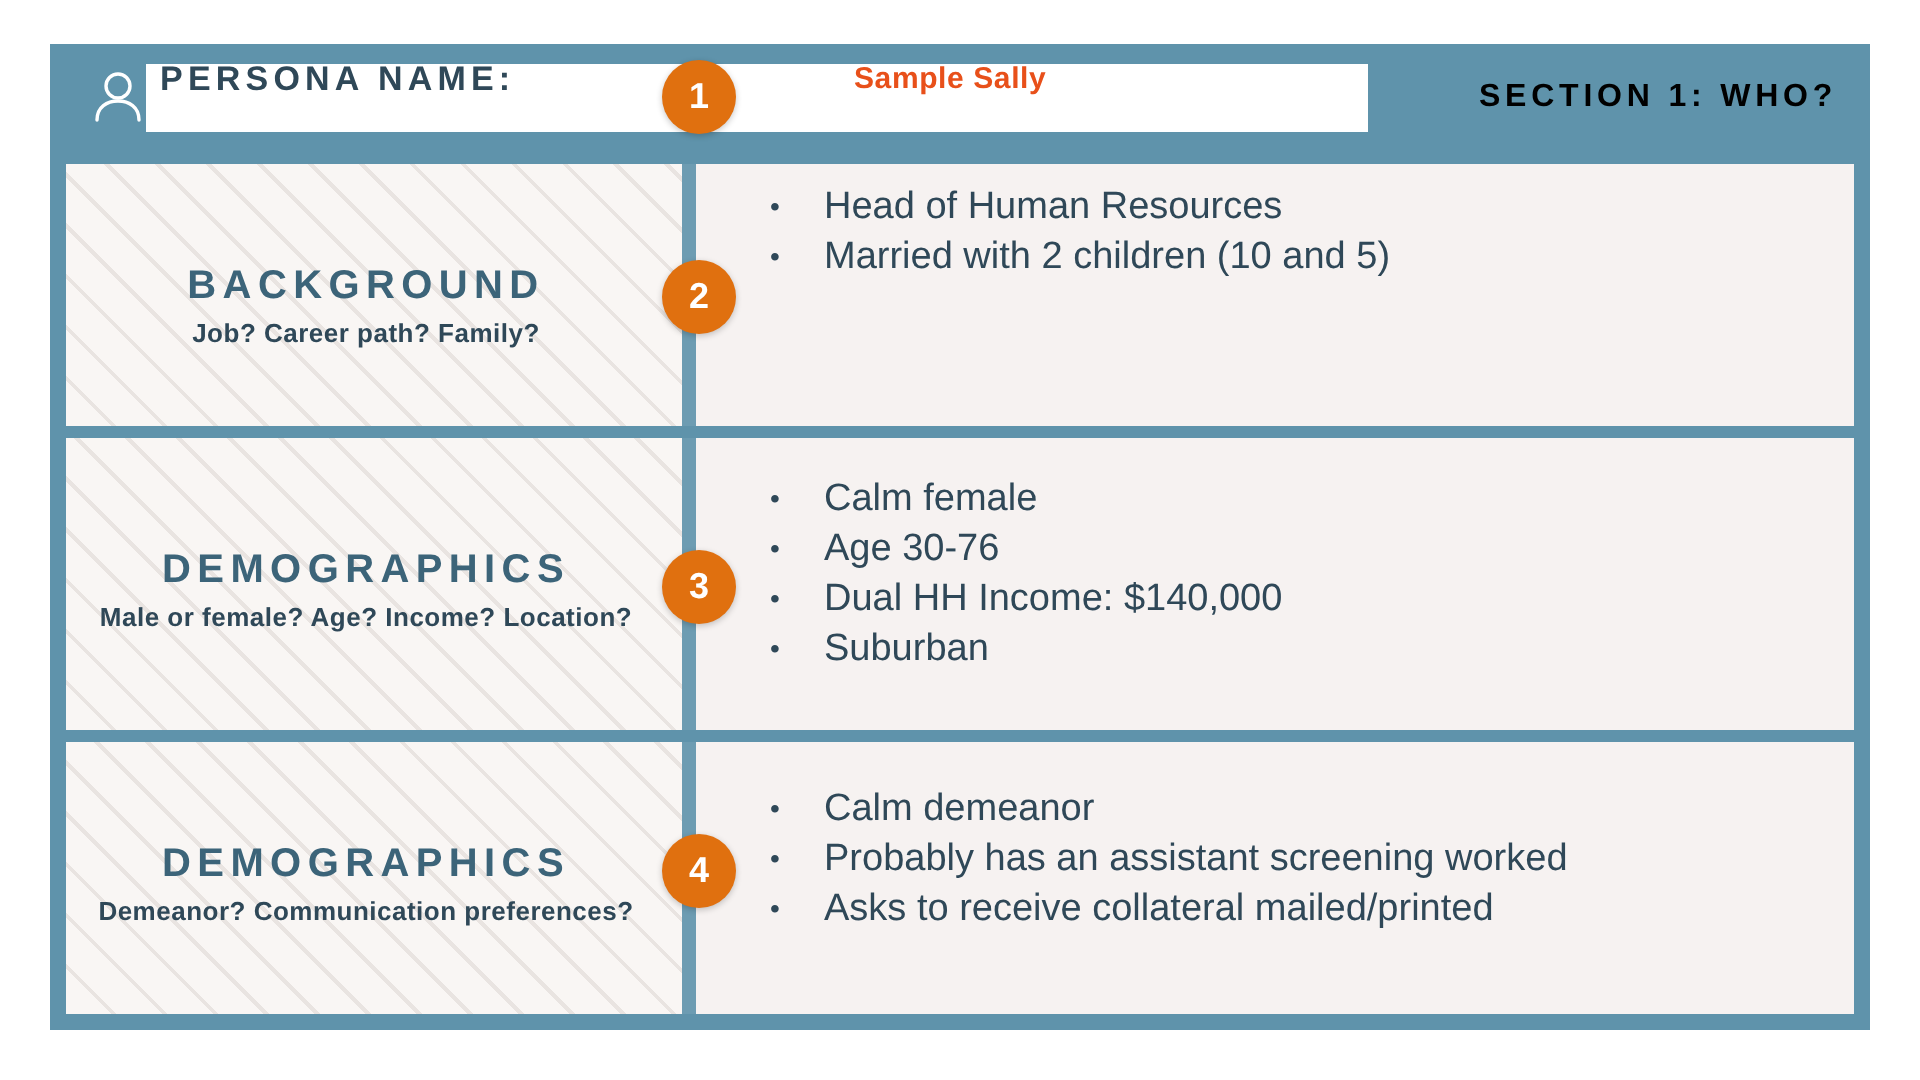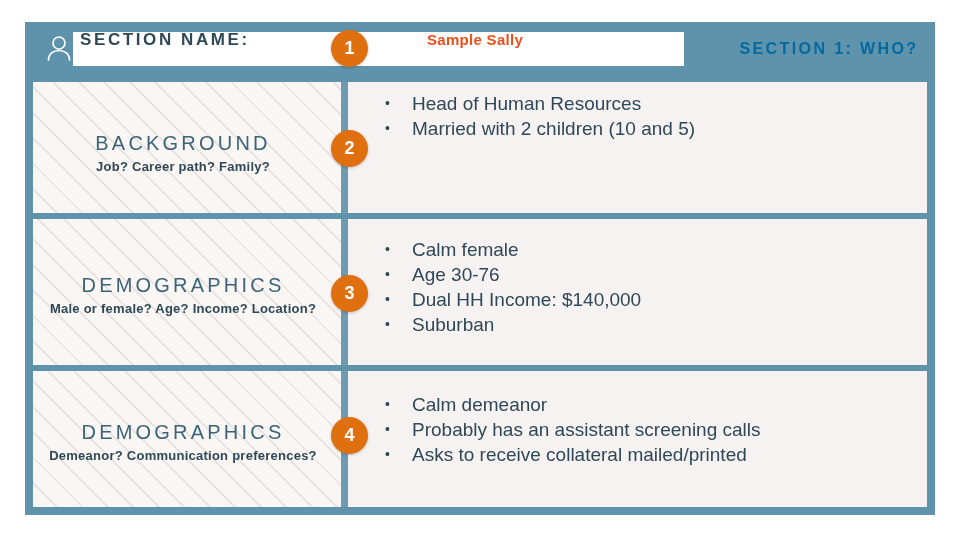--- a/index.html
+++ b/index.html
@@ -34,21 +34,21 @@
   }
   .persona-value{
     position:absolute;left:402px;top:9px;
     font-size:15px;font-weight:bold;letter-spacing:0.3px;
     color:#e8501a;white-space:nowrap;
   }
   .section-title{
     position:absolute;left:684px;top:18px;width:240px;
     text-align:center;
     font-size:16px;font-weight:bold;letter-spacing:2.4px;
-    color:#0369a1;white-space:nowrap;
+    color:#000000;white-space:nowrap;
   }
 
   
   .row{position:absolute;left:33px;width:894px;}
   .row-left{
     position:absolute;left:0;top:0;width:312px;height:100%;
     background:#f9f6f4;
     background-image:repeating-linear-gradient(
       45deg,
       rgba(0,0,0,0) 0px, rgba(0,0,0,0) 16px,
@@ -61,21 +61,21 @@
   }
   .row-divider{
     position:absolute;left:308px;top:0;width:7px;height:100%;
     background:#6d9cb2;
   }
 
   .cat-block{
     position:absolute;left:0;width:300px;text-align:center;
   }
   .cat-title{
-    font-size:20px;font-weight:normal;letter-spacing:3.2px;
+    font-size:20px;font-weight:bold;letter-spacing:3.2px;
     color:#3c6479;white-space:nowrap;
   }
   .cat-sub{
     margin-top:4px;
     font-size:13px;font-weight:bold;letter-spacing:0.25px;
     color:#2f4858;white-space:nowrap;
   }
 
   .bullets{
     position:absolute;left:342px;width:560px;
@@ -111,21 +111,21 @@
 
     <span class="person-icon">
       <svg width="32" height="30" viewBox="0 0 32 30">
         <circle cx="16" cy="10" r="6" fill="none" stroke="#ffffff" stroke-width="1.7"></circle>
         <path d="M5.5 27 C5.5 20.5 10.5 17.5 16 17.5 C21.5 17.5 26.5 20.5 26.5 27" fill="none" stroke="#ffffff" stroke-width="1.7" stroke-linecap="round"></path>
       </svg>
     </span>
 
     <div class="name-box"></div>
 
-    <div class="persona-label">SECTION NAME:</div>
+    <div class="persona-label">PERSONA NAME:</div>
 
     <div class="persona-value">Sample Sally</div>
 
     <div class="section-title">SECTION 1: WHO?</div>
   </div>
 
   <div class="row" style="top:82px;height:131px;">
     <div class="row-left"></div>
     <div class="row-right"></div>
     <div class="row-divider"></div>
@@ -164,21 +164,21 @@
     <div class="row-right"></div>
     <div class="row-divider"></div>
 
     <div class="cat-block" style="top:50px;">
       <div class="cat-title">DEMOGRAPHICS</div>
       <div class="cat-sub">Demeanor? Communication preferences?</div>
     </div>
 
     <div class="bullets" style="top:21px;">
       <div class="bullet-row">Calm demeanor</div>
-      <div class="bullet-row">Probably has an assistant screening calls</div>
+      <div class="bullet-row">Probably has an assistant screening worked</div>
       <div class="bullet-row">Asks to receive collateral mailed/printed</div>
     </div>
   </div>
 
   <div class="badge" style="left:331px;top:30px;">1</div>
   <div class="badge" style="left:331px;top:130px;">2</div>
   <div class="badge" style="left:331px;top:275px;">3</div>
   <div class="badge" style="left:331px;top:417px;">4</div>
 
 </div>

